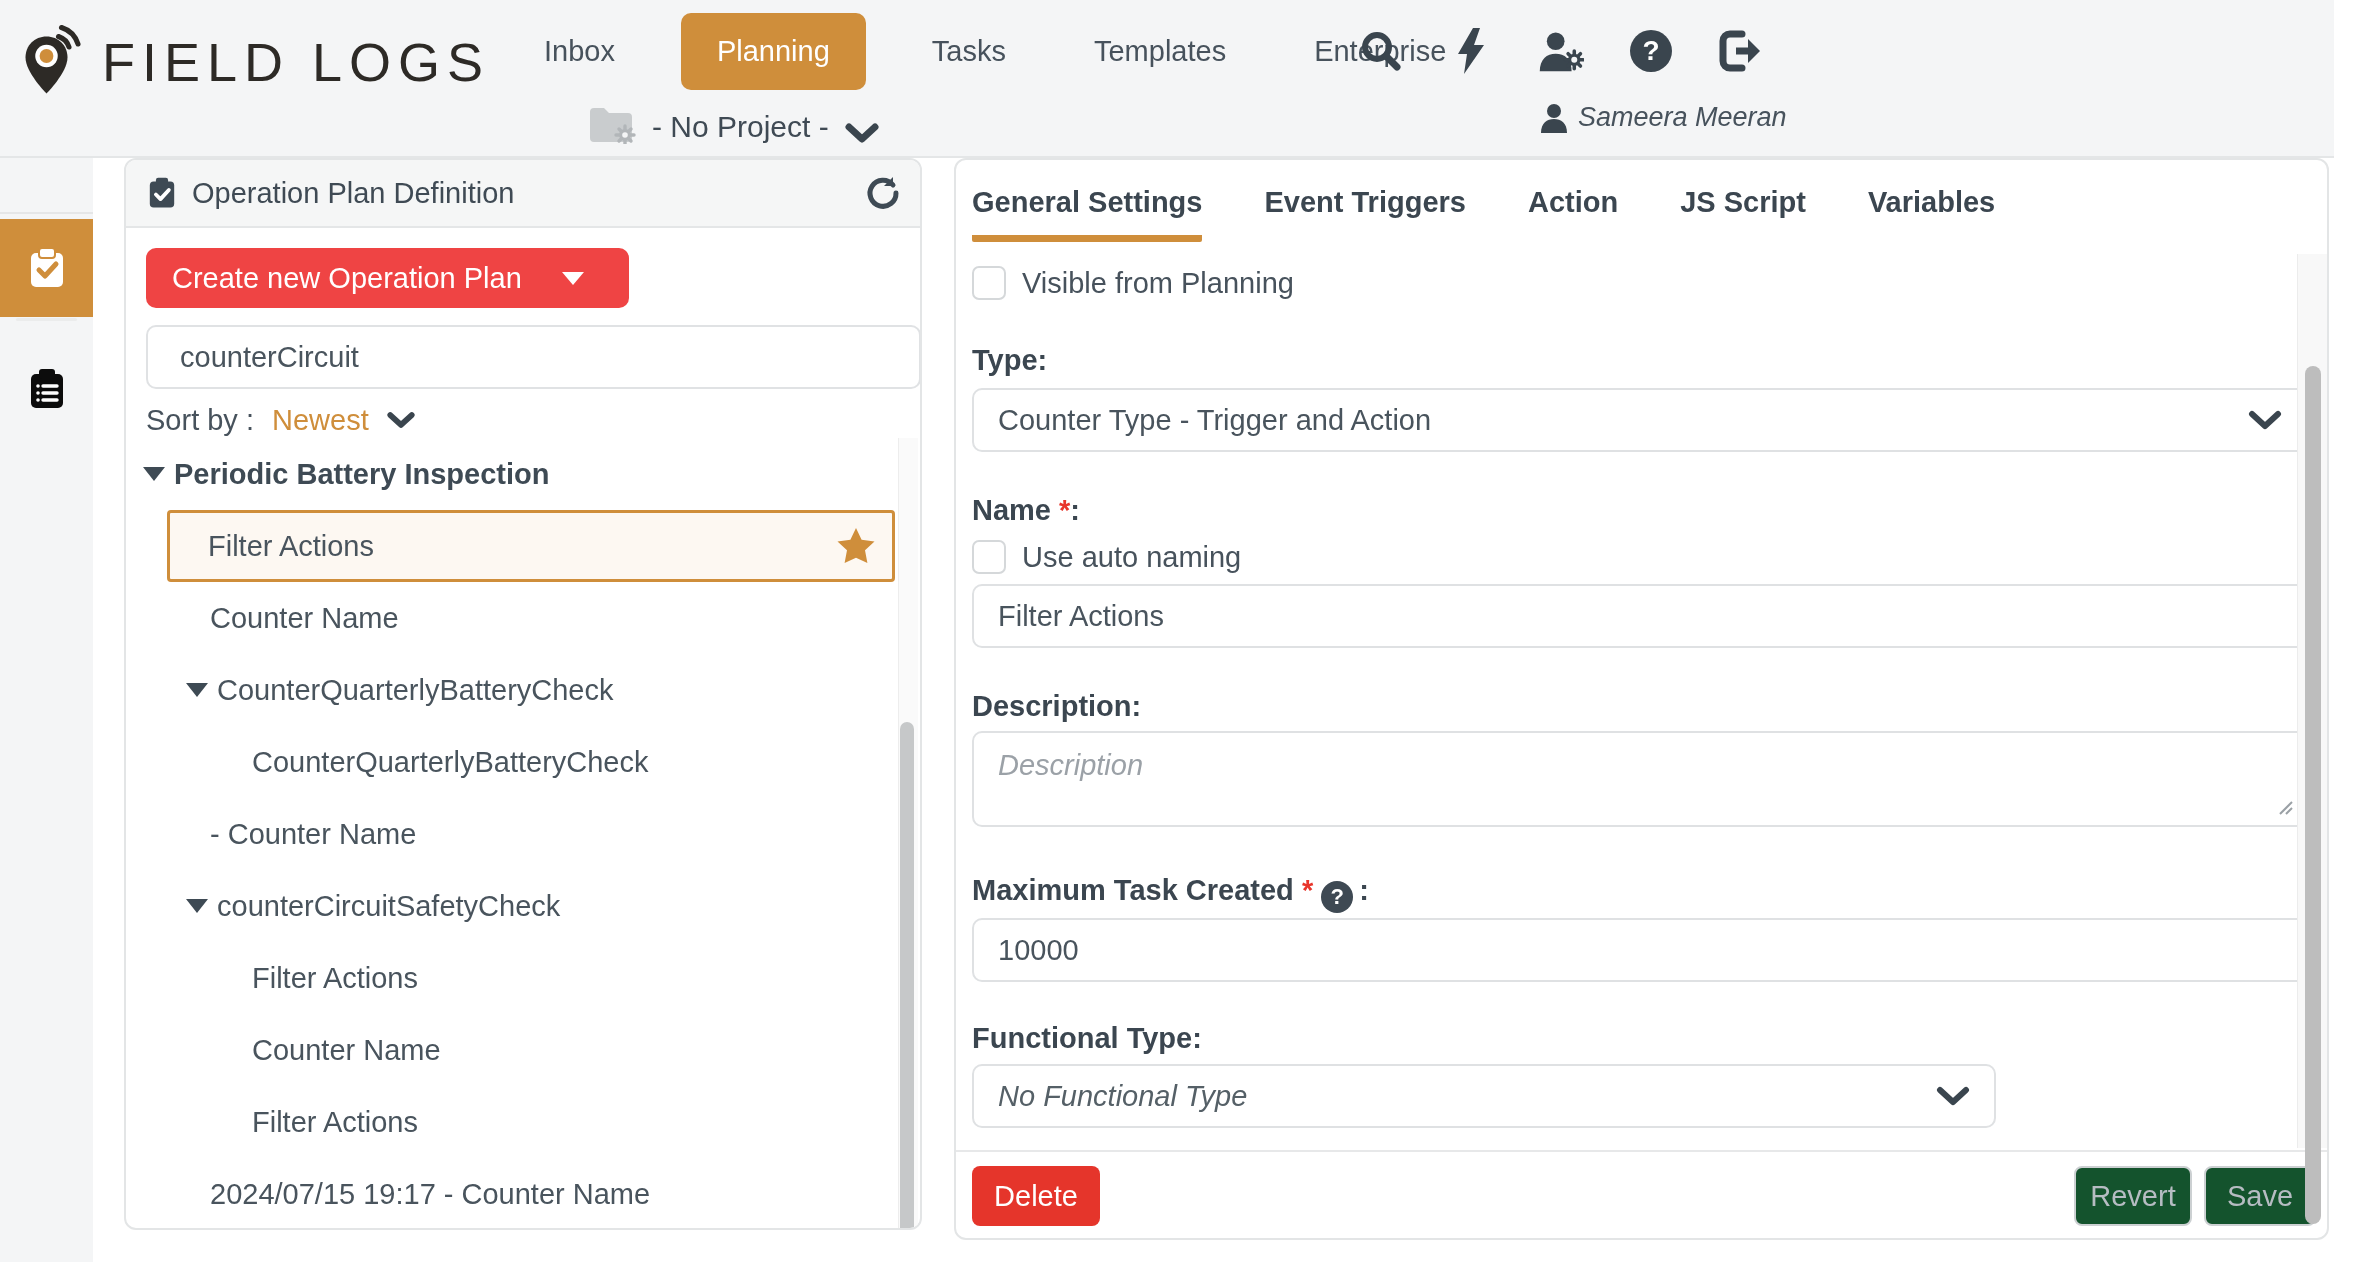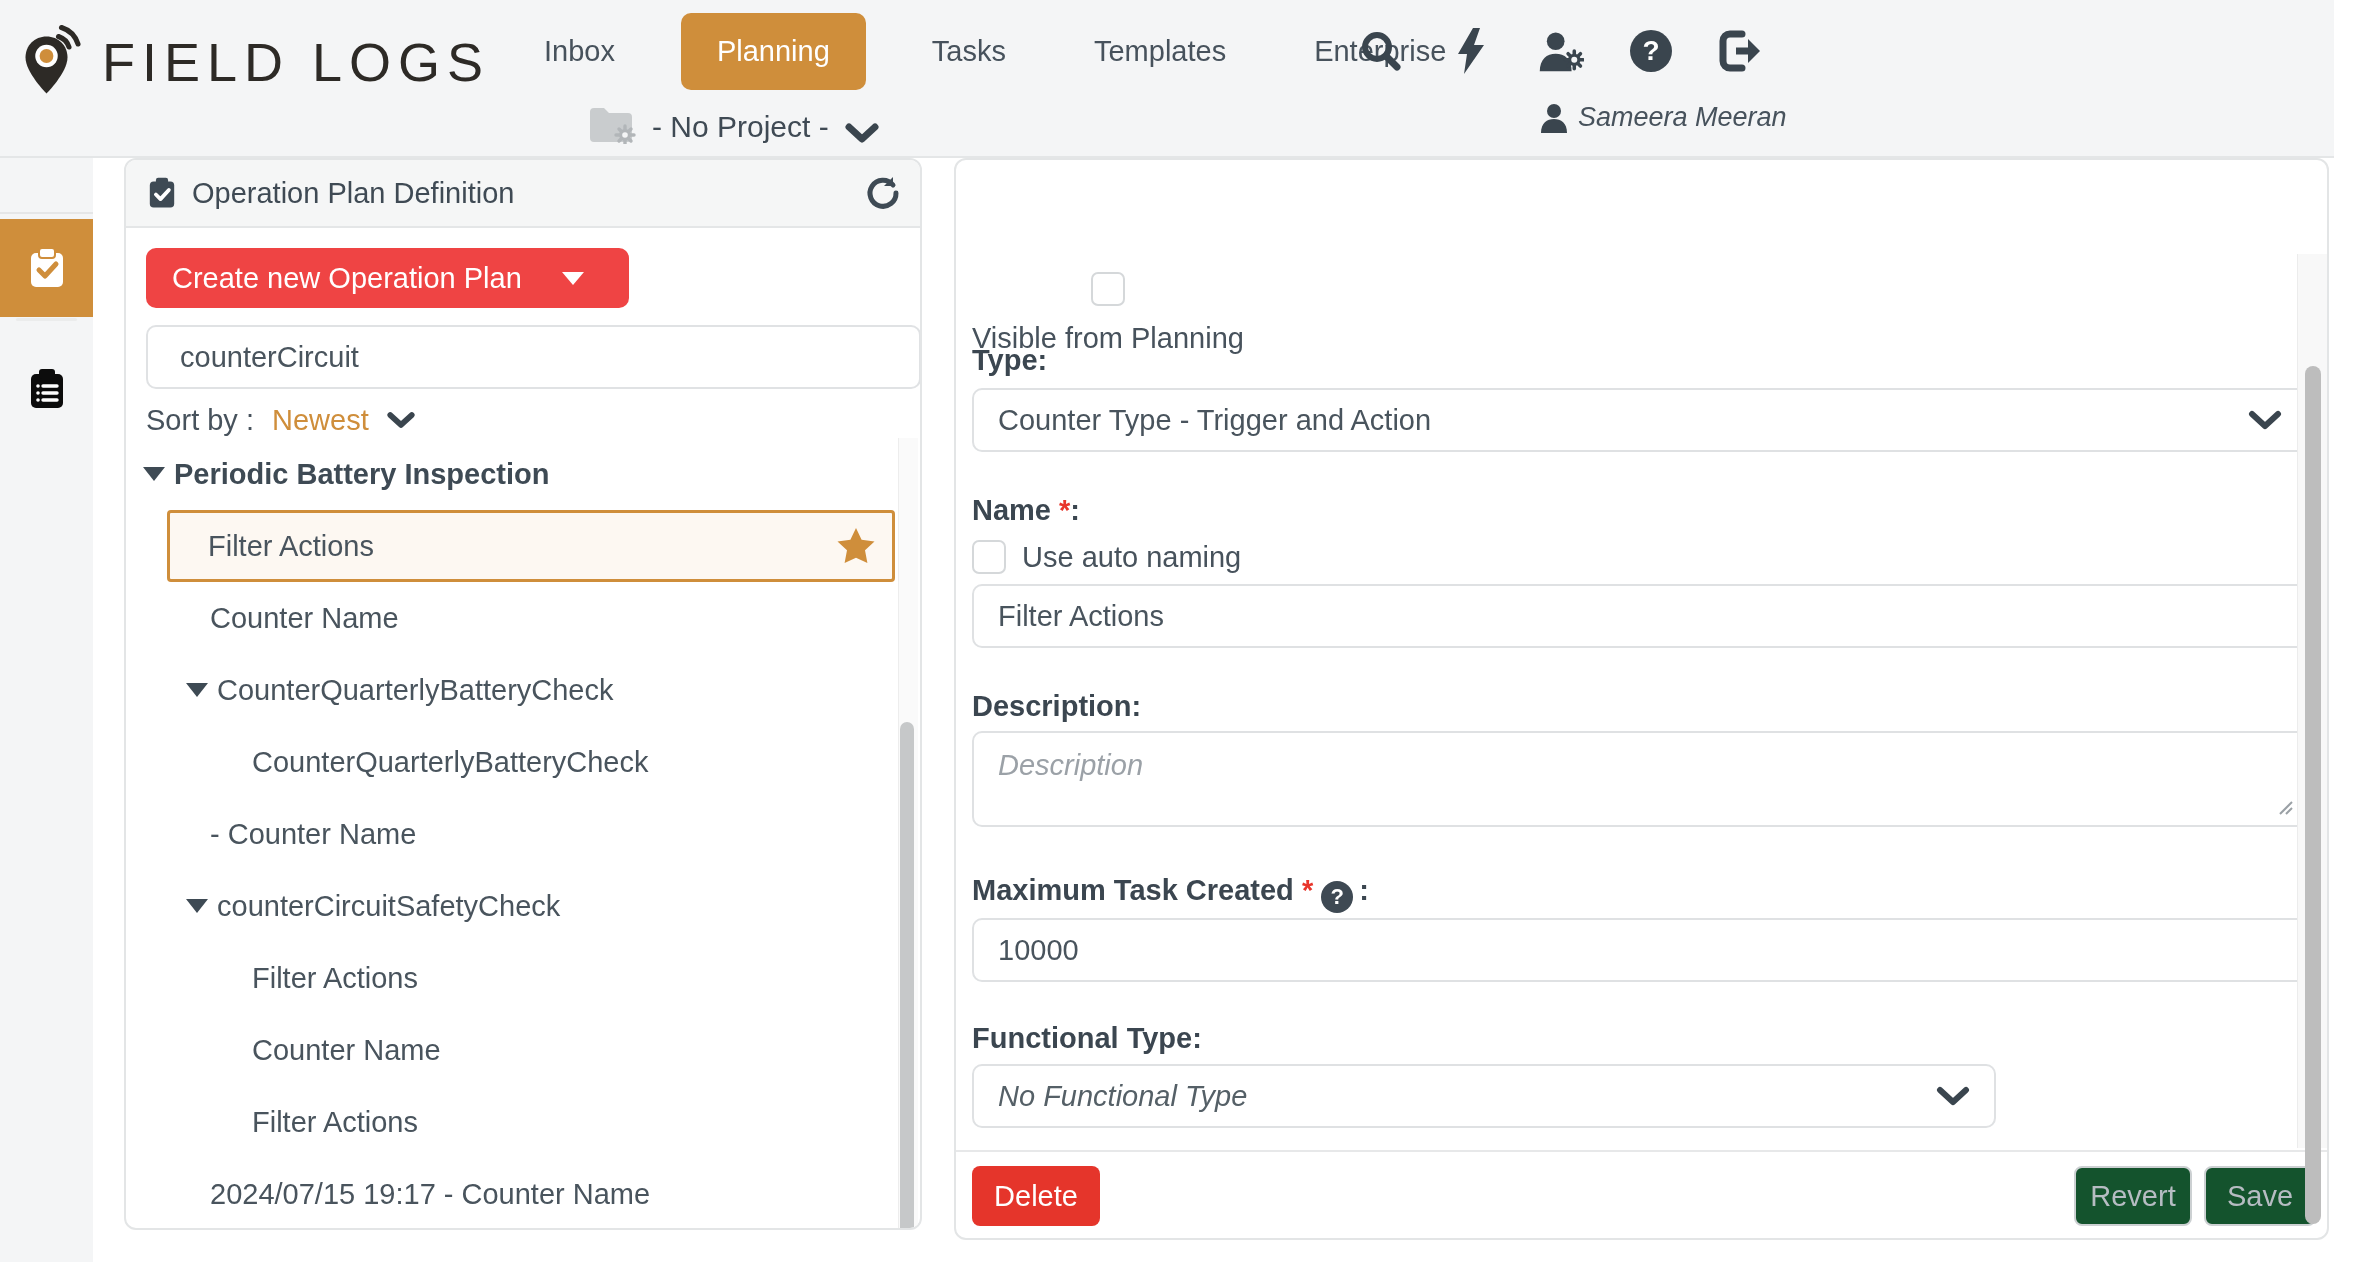--- a/index.html
+++ b/index.html
@@ -309,22 +309,29 @@
           <span>2024/07/15 19:17 - Counter Name</span>
         </div>
       </div>
 
     <div class="pl-scroll-track">
       <div class="pl-scroll-thumb"></div>
     </div>
   </div>
 
   <div class="panel-right">
-
-    <div class="chk-row" style="top:112px;flex-direction:column;">
+    <div class="tabs" id="tabs">
+        <div class="tab active">General Settings</div>
+        <div class="tab">Event Triggers</div>
+        <div class="tab">Action</div>
+        <div class="tab">JS Script</div>
+        <div class="tab">Variables</div>
+      </div>
+
+    <div class="chk-row" style="top:106px;">
       <span class="checkbox"></span>
       <span>Visible from Planning</span>
     </div>
 
     <div class="form-label" style="top:184px;">Type:</div>
     <div class="select" style="top:228px;">
       <span>Counter Type - Trigger and Action</span>
       <span class="chev">
         <svg width="34" height="22" viewBox="0 0 34 22">
             <polyline points="4,5 17,17 30,5" fill="none" stroke="#3a454e" stroke-width="6" stroke-linecap="round" stroke-linejoin="round"></polyline>

